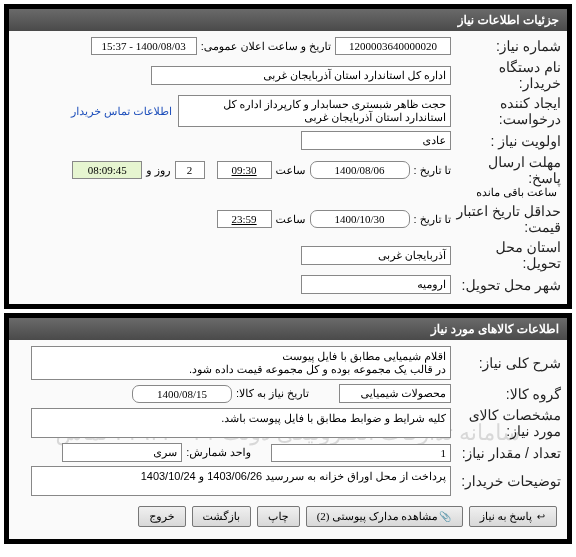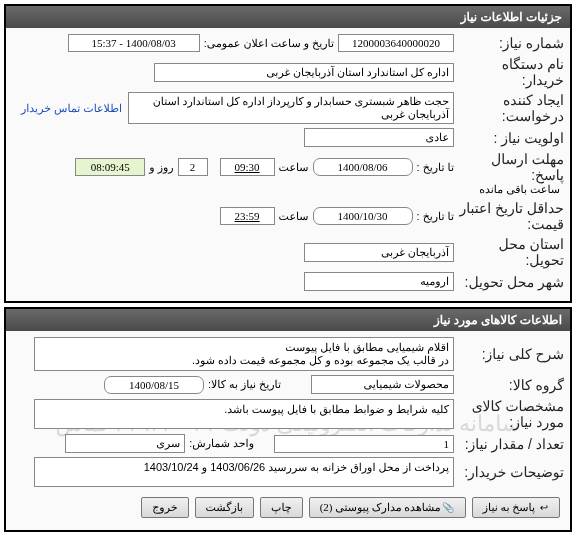--- a/index.html
+++ b/index.html
@@ -1,17 +1,17 @@
 <!DOCTYPE html>
 <html dir="rtl" lang="fa"><head>
 <meta charset="utf-8">
 <style>
 * { box-sizing: border-box; margin: 0; padding: 0; }
 body { font-family: Tahoma, Arial, sans-serif; font-size: 11px; background: #fff; direction: rtl; width: 576px; }
-.panel { border: 2px solid #000000; margin: 4px; background: #fafafa; }
+.panel { border: 5px solid #000000; margin: 4px; background: #fafafa; }
 .panel-header { background: linear-gradient(#6a6a6a, #4a4a4a); color: #fff; padding: 4px 8px; font-weight: bold; font-size: 12px; }
 .panel-body { padding: 6px; position: relative; }
 .row { display: flex; align-items: center; margin-bottom: 4px; flex-wrap: wrap; }
 .label-col { width: 110px; color: #222; text-align: right; padding-left: 4px; font-size: 14px; }
 .field { border: 1px solid #888; background: #fff; padding: 2px 4px; font-size: 11px; min-height: 18px; display: inline-flex; align-items: center; font-family: Tahoma; }
 .field.w-long { width: 116px; text-align: center; justify-content: center; }
 .field.w-med { width: 100px; text-align: center; justify-content: center; border-radius: 7px; }
 .field.w-short { width: 55px; text-align: center; justify-content: center; text-decoration: underline; }
 .field.w-tiny { width: 30px; text-align: center; justify-content: center; }
 .textarea { border: 1px solid #888; background: #fff; padding: 3px 4px; font-size: 11px; width: 420px; min-height: 30px; margin-left: 14px; }
@@ -26,29 +26,29 @@
 </head>
 <body>
 
 <div class="panel">
   <div class="panel-header">جزئیات اطلاعات نیاز</div>
   <div class="panel-body">
     <div class="row">
       <span class="label-col">شماره نیاز:</span>
       <span class="field w-long">1200003640000020</span>
       <span class="inline-label">تاریخ و ساعت اعلان عمومی:</span>
-      <span class="field w-long" style="width:132px">1400/08/03 - 15:37</span>
+      <span class="field w-long" style="width:106px">1400/08/03 - 15:37</span>
     </div>
     <div class="row">
       <span class="label-col">نام دستگاه خریدار:</span>
       <span class="field" style="width:300px">اداره کل استاندارد استان آذربایجان غربی</span>
     </div>
     <div class="row">
       <span class="label-col">ایجاد کننده درخواست:</span>
-      <span class="field" style="width:326px">حجت ظاهر شبستری حسابدار و کارپرداز اداره کل استاندارد استان آذربایجان غربی</span>
+      <span class="field" style="width:273px">حجت ظاهر شبستری حسابدار و کارپرداز اداره کل استاندارد استان آذربایجان غربی</span>
       <span class="link">اطلاعات تماس خریدار</span>
     </div>
     <div class="row">
       <span class="label-col">اولویت نیاز :</span>
       <span class="field" style="width:150px">عادی</span>
     </div>
     <div class="row">
       <span class="label-col">مهلت ارسال پاسخ:</span>
       <span class="inline-label" style="margin-right:0">تا تاریخ :</span>
       <span class="field w-med">1400/08/06</span>
@@ -84,21 +84,21 @@
     <div class="watermark">سامانه تدارکات الکترونیکی دولت
 ۰۲۱-۴۱۹۳۴ تماس</div>
 
     <div class="row">
       <span class="label-col">شرح کلی نیاز:</span>
       <div class="textarea" style="white-space:pre-line">اقلام شیمیایی مطابق با فایل پیوست
 در قالب یک مجموعه بوده و کل مجموعه قیمت داده شود.</div>
     </div>
     <div class="row">
       <span class="label-col">گروه کالا:</span>
-      <span class="field" style="width:143px">محصولات شیمیایی</span>
+      <span class="field" style="width:112px">محصولات شیمیایی</span>
       <span class="inline-label" style="margin-right:30px">تاریخ نیاز به کالا:</span>
       <span class="field w-med">1400/08/15</span>
     </div>
     <div class="row">
       <span class="label-col">مشخصات کالای مورد نیاز:</span>
       <div class="textarea">کلیه شرایط و ضوابط مطابق با فایل پیوست باشد.</div>
     </div>
     <div class="row">
       <span class="label-col">تعداد / مقدار نیاز:</span>
       <span class="field" style="width:180px">1</span>

